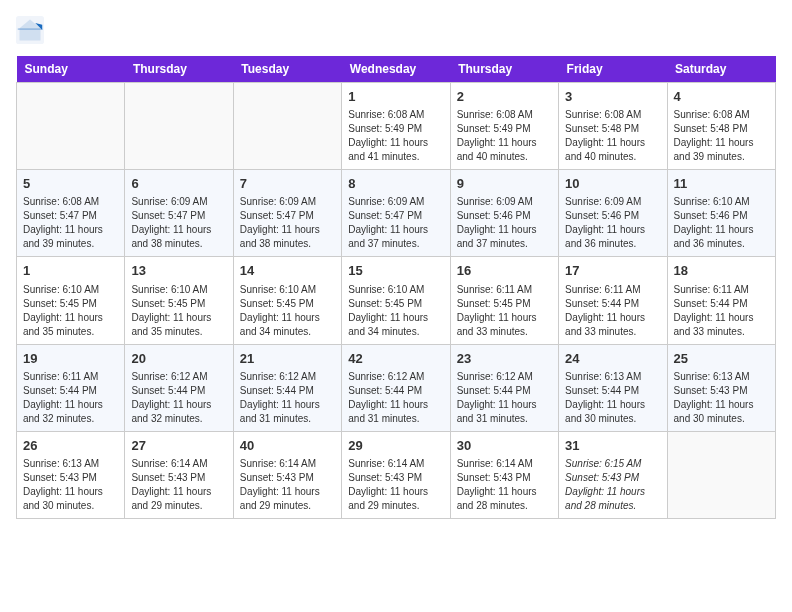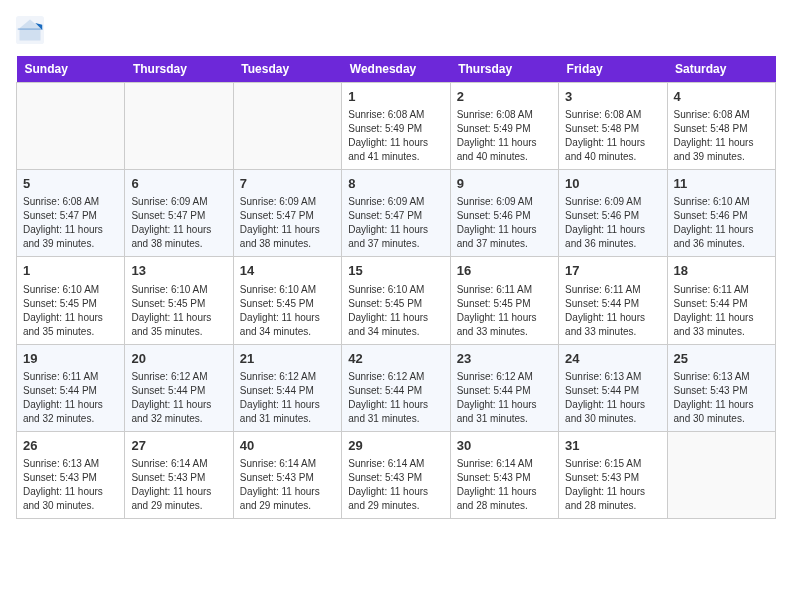--- a/index.html
+++ b/index.html
@@ -310,20 +310,20 @@
 Daylight: 11 hours and 29 minutes.</div>
         </td>
         <td>
           <div class="day-num">30</div>
           <div class="day-info" style="white-space: pre-line;">Sunrise: 6:14 AM
 Sunset: 5:43 PM
 Daylight: 11 hours and 28 minutes.</div>
         </td>
         <td>
           <div class="day-num">31</div>
-          <div class="day-info" style="white-space: pre-line;">Sunrise: 6:15 AM
+          <div class="day-info" style="white-space: pre-line; font-style: italic;">Sunrise: 6:15 AM
 Sunset: 5:43 PM
 Daylight: 11 hours and 28 minutes.</div>
         </td>
         <td class="empty"></td>
       </tr>
     </tbody>
 </table>
 
 </body></html>

